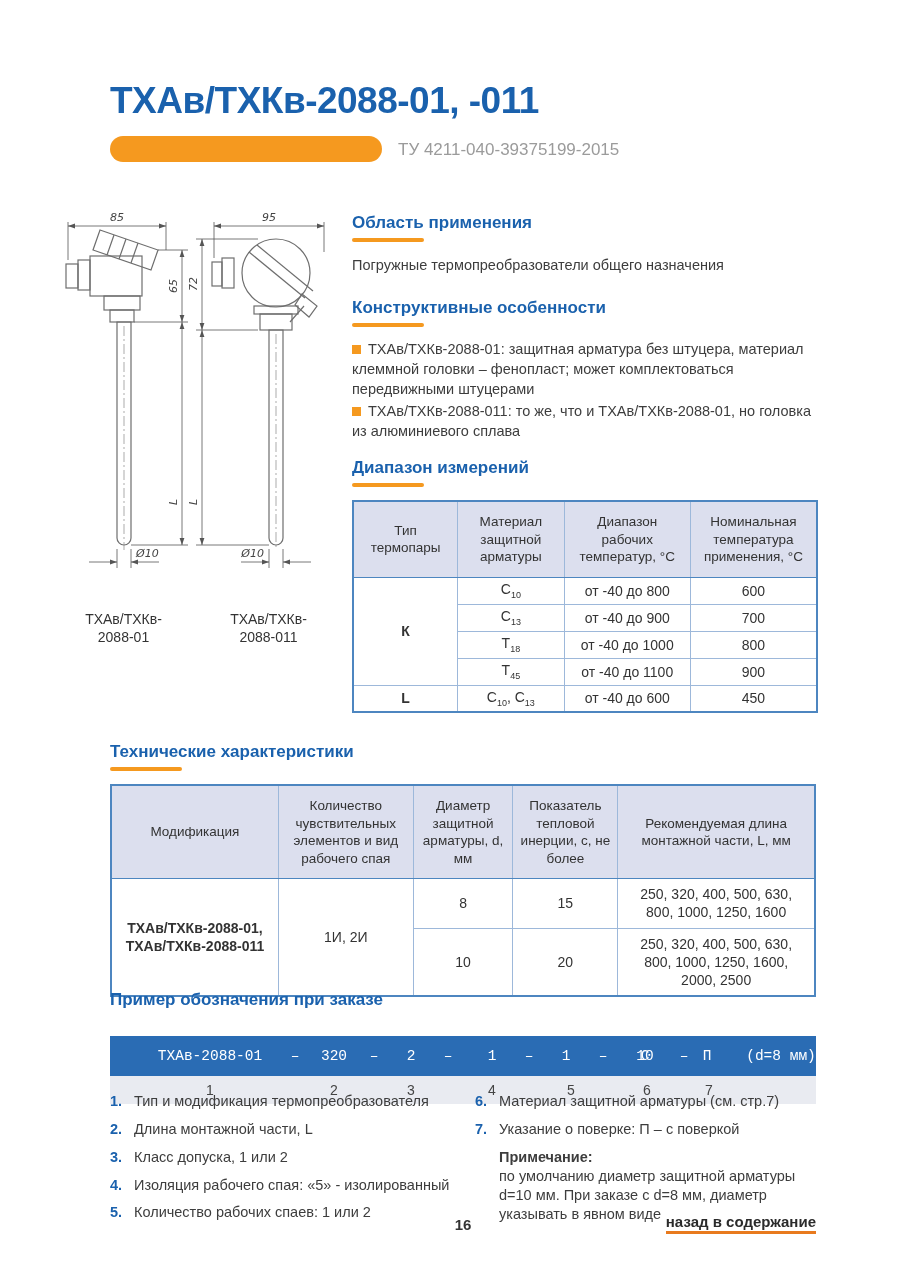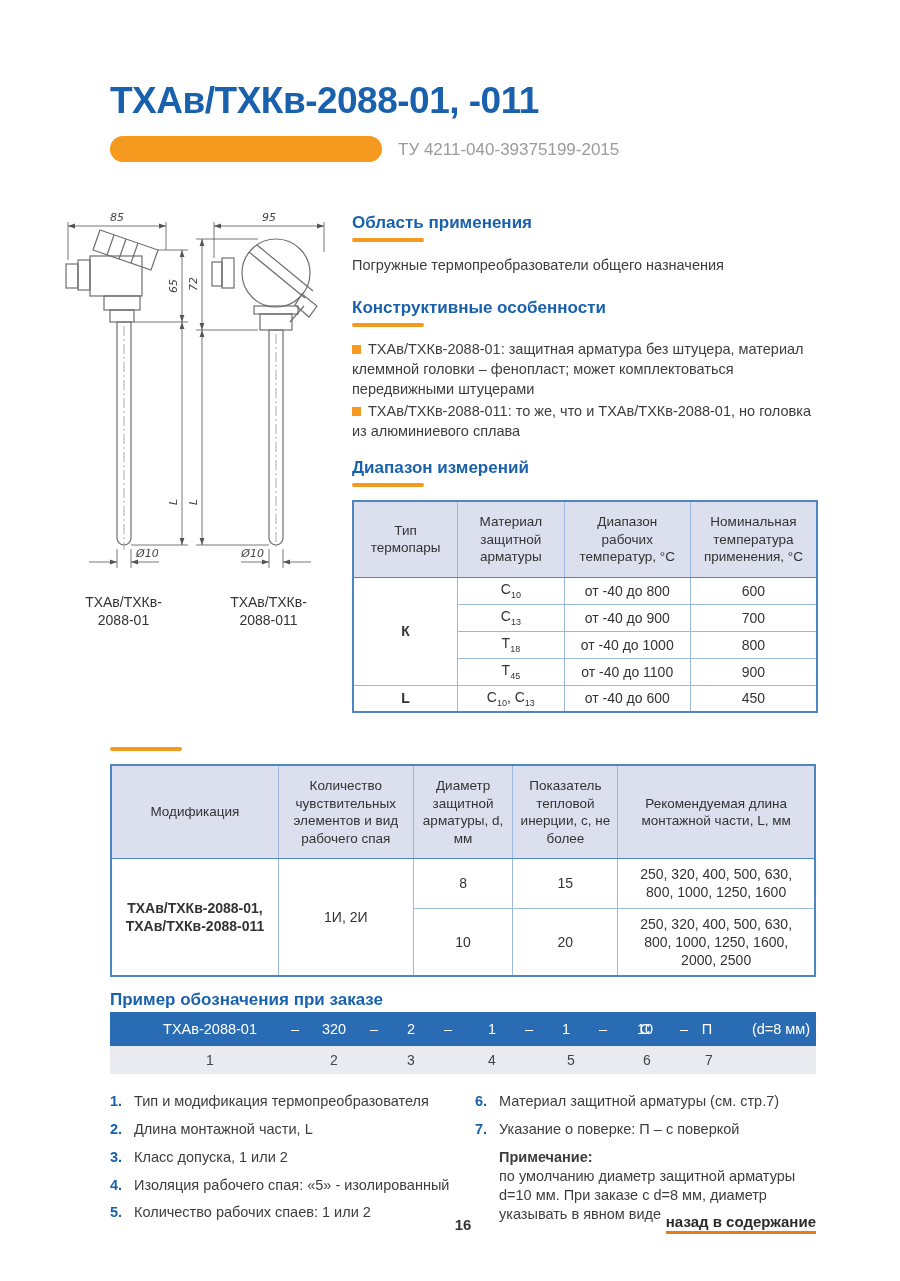--- a/index.html
+++ b/index.html
@@ -41,35 +41,35 @@
   .range-table td{height:27px;}
   .type-cell{font-weight:bold;font-size:15px;}
   .sub{font-size:9px;vertical-align:sub;}
 
   .sec-tech{position:absolute;left:110px;top:742px;width:706px;}
   .tech-table td{padding:6px 8px;line-height:1.3;}
   .mod-cell{font-weight:bold;font-size:14px;}
   .mod-cell span{display:block;}
 
   .sec-order{position:absolute;left:110px;top:990px;width:706px;}
-  .order-bar{position:relative;height:34px;background:var(--order-bar-bg);margin-top:2px;}
+  .order-bar{position:relative;height:40px;background:var(--order-bar-bg);margin-top:26px;font-family:Liberation Mono, monospace;}
   .order-bar span{position:absolute;top:50%;transform:translate(-50%,-50%);color:#fff;font-size:14.5px;white-space:nowrap;}
   .order-bar .sub{color:#fff;}
   .order-num{position:relative;height:28px;background:var(--order-num-bg);}
   .order-num span{position:absolute;top:50%;transform:translate(-50%,-50%);color:#444;font-size:14px;}
 
   .legend-left{position:absolute;left:110px;top:1092px;width:360px;}
   .legend-right{position:absolute;left:475px;top:1092px;width:345px;}
   .legend-item{display:flex;margin-bottom:9px;font-size:14.5px;line-height:1.3;}
   .legend-num{color:var(--heading-blue);font-weight:bold;width:24px;flex:0 0 24px;}
   .note{margin-left:24px;font-size:14.5px;line-height:1.32;width:300px;}
   .note-title{font-weight:bold;}
 
   .figures{position:absolute;left:46px;top:210px;width:290px;}
-  .fig-captions{display:flex;margin-top:2px;}
+  .fig-captions{display:flex;margin-top:19px;}
   .fig-cap{text-align:center;font-size:14px;color:#333;line-height:1.25;}
   .fig-cap.c1{width:155px;}
   .fig-cap.c2{width:135px;}
   .draw{stroke:#6e6e6e;stroke-width:1.2;fill:none;}
   .dim{stroke:#555;stroke-width:0.8;fill:none;}
   .dimtxt{font:italic 11px "DejaVu Sans", sans-serif;fill:#444;}
   .cline{stroke:#888;stroke-width:0.7;stroke-dasharray:10 3 2 3;}
 
   .page-num{position:absolute;left:110px;top:1216px;width:706px;text-align:center;font-weight:bold;font-size:15px;color:#333;}
   .back-link{position:absolute;right:84px;top:1213px;font-weight:bold;font-size:15px;color:#2b2b2b;border-bottom:3px solid #e87a1e;padding-bottom:1px;cursor:pointer;}
@@ -253,20 +253,21 @@
           <td class="type-cell">L</td>
           <td><span>С</span><span class="sub">10</span><span>, </span><span>С</span><span class="sub">13</span></td>
           <td>от -40 до 600</td>
           <td>450</td>
         </tr>
       </tbody>
     </table>
   </div>
 
   <div class="sec-tech">
+    <div class="sec-h">Технические характеристики</div>
     <div class="sec-bar"></div>
     <table class="blue-table tech-table">
       <colgroup>
           <col style="width:168px">
           <col style="width:135px">
           <col style="width:100px">
           <col style="width:105px">
           <col style="width:198px">
         </colgroup>
       <thead>

